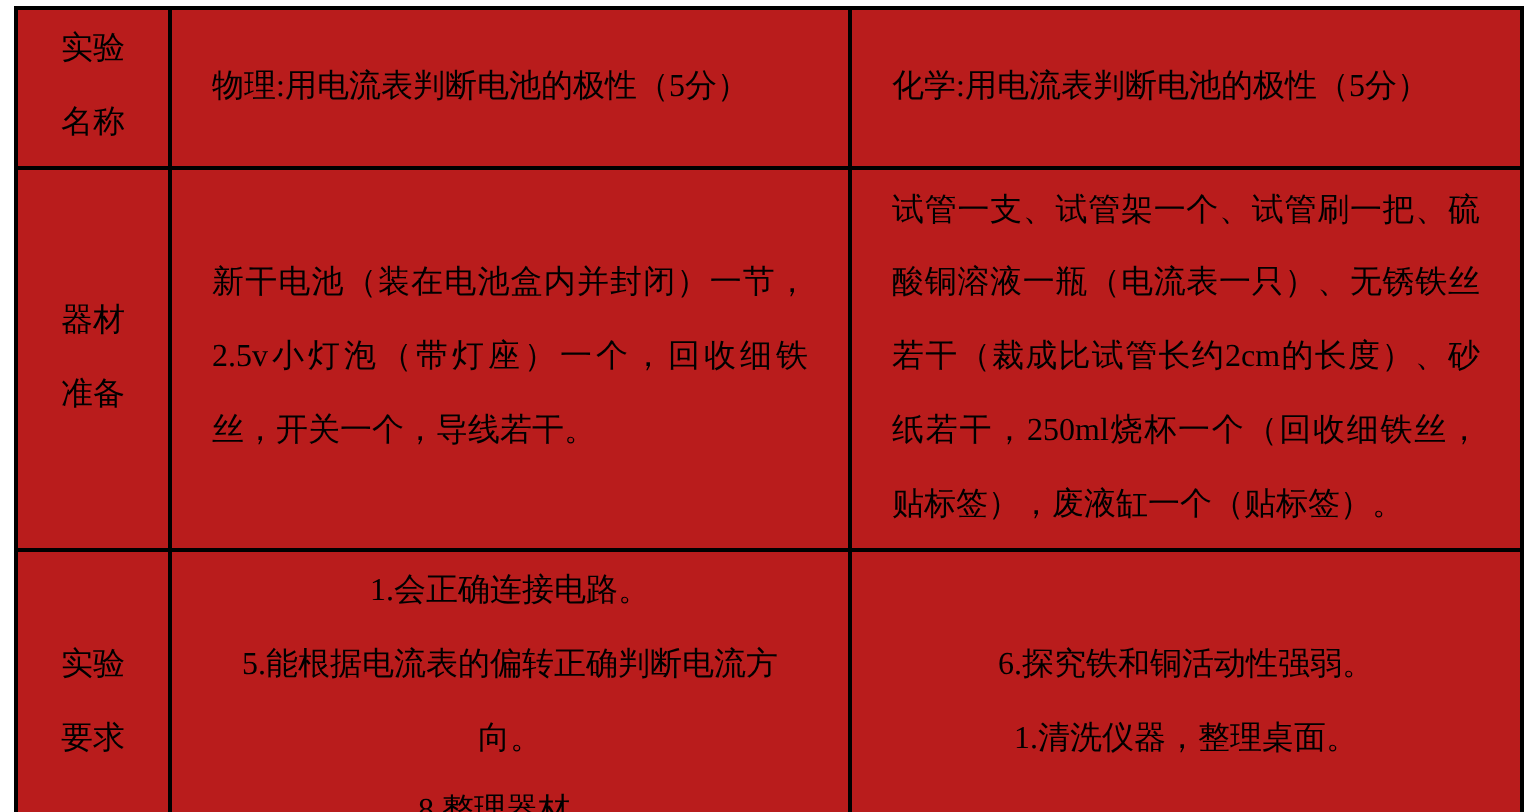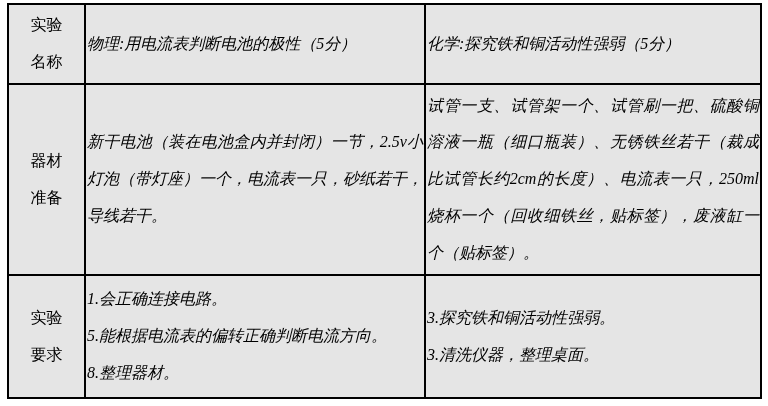--- a/index.html
+++ b/index.html
@@ -23,74 +23,73 @@
     border-collapse: collapse;
     table-layout: fixed;
   }
   .exp-table th,
   .exp-table td {
     border: 2px solid #000000;
     font-size: 16px;
     font-weight: normal;
     line-height: 2.3;
     vertical-align: middle;
-    background: #e5e5e5;
+    background: #b91c1c;
   }
   .exp-table th {
     text-align: center;
     padding: 2px 4px;
   }
   .exp-table td {
     text-align: justify;
     text-justify: inter-ideograph;
-    padding: 2px 1px;
-    font-style: italic;
+    padding: 2px 20px;
   }
   .row-name    { height: 80px; }
   .row-prepare { height: 191px; }
   .row-require { height: 123px; }
-  .req-item { text-align: left; }
+  .req-item { text-align: center; }
 </style>
 </head>
 <body>
 
 <table class="exp-table">
   <colgroup>
     <col style="width:77px">
     <col style="width:340px">
     <col style="width:336px">
   </colgroup>
   <tbody>
     <tr class="row-name">
       <th>
         <div>实验</div>
         <div>名称</div>
       </th>
       <td>物理:用电流表判断电池的极性（5分）</td>
-      <td>化学:探究铁和铜活动性强弱（5分）</td>
+      <td>化学:用电流表判断电池的极性（5分）</td>
     </tr>
 
     <tr class="row-prepare">
       <th>
         <div>器材</div>
         <div>准备</div>
       </th>
-      <td>新干电池（装在电池盒内并封闭）一节，2.5v小灯泡（带灯座）一个，电流表一只，砂纸若干，导线若干。</td>
-      <td>试管一支、试管架一个、试管刷一把、硫酸铜溶液一瓶（细口瓶装）、无锈铁丝若干（裁成比试管长约2cm的长度）、电流表一只，250ml烧杯一个（回收细铁丝，贴标签），废液缸一个（贴标签）。</td>
+      <td>新干电池（装在电池盒内并封闭）一节，2.5v小灯泡（带灯座）一个，回收细铁丝，开关一个，导线若干。</td>
+      <td>试管一支、试管架一个、试管刷一把、硫酸铜溶液一瓶（电流表一只）、无锈铁丝若干（裁成比试管长约2cm的长度）、砂纸若干，250ml烧杯一个（回收细铁丝，贴标签），废液缸一个（贴标签）。</td>
     </tr>
 
     <tr class="row-require">
       <th>
         <div>实验</div>
         <div>要求</div>
       </th>
       <td>
         <div class="req-item">1.会正确连接电路。</div>
         <div class="req-item">5.能根据电流表的偏转正确判断电流方向。</div>
         <div class="req-item">8.整理器材。</div>
       </td>
       <td>
-        <div class="req-item">3.探究铁和铜活动性强弱。</div>
-        <div class="req-item">3.清洗仪器，整理桌面。</div>
+        <div class="req-item">6.探究铁和铜活动性强弱。</div>
+        <div class="req-item">1.清洗仪器，整理桌面。</div>
       </td>
     </tr>
   </tbody>
 </table>
 
 </body></html>

